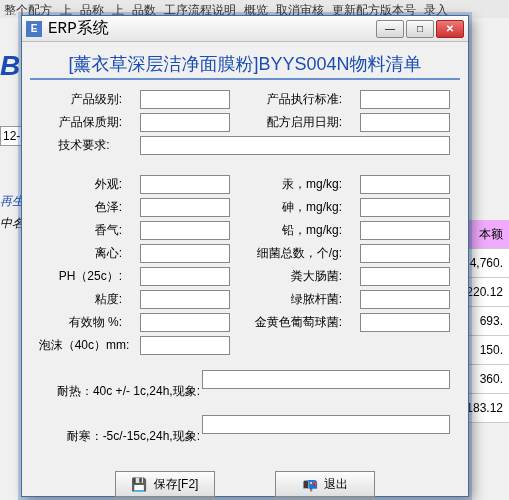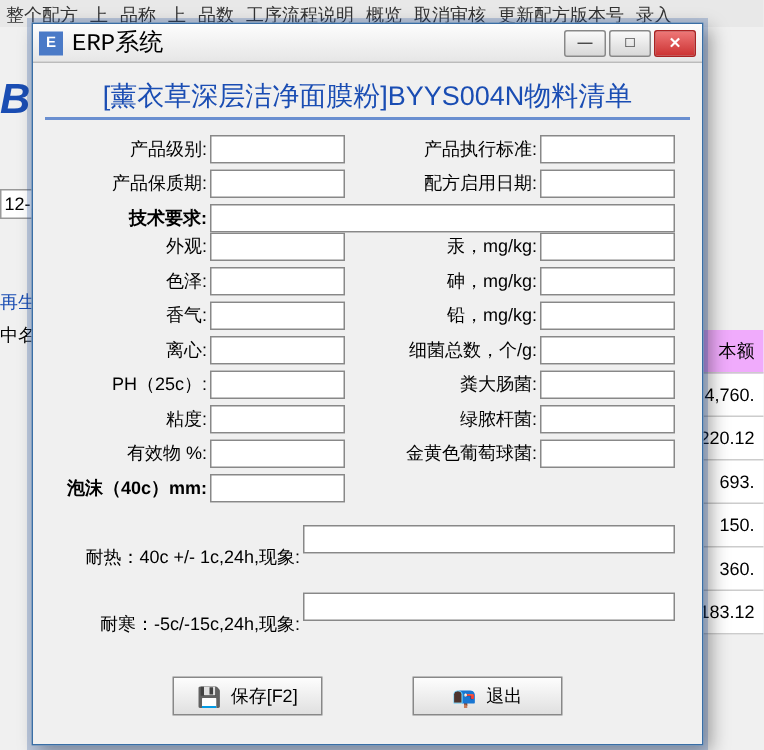--- a/index.html
+++ b/index.html
@@ -41,20 +41,21 @@
     background: #fff;
     border: 1px solid #999;
     padding: 2px 2px;
   }
   .bg-left {
     position: absolute;
     left: 0; top: 190px;
     font-size: 12px;
     line-height: 22px;
     color: #000;
+    font-style: italic;
   }
   .bg-right {
     position: absolute;
     right: 0; top: 220px;
     font-size: 12px;
     line-height: 24px;
     text-align: right;
     color: #000;
     background: #fff;
   }
@@ -120,44 +121,43 @@
   }
   .form-grid {
     display: grid;
     grid-template-columns: 110px 90px 130px 90px;
     row-gap: 4px;
     column-gap: 0;
     align-items: center;
   }
   .form-grid .lbl {
     text-align: right;
-    padding-right: 2px;
+    padding-right: 18px;
     font-size: 12px;
     color: #000;
     white-space: nowrap;
   }
   .form-grid input {
     height: 19px;
     border: 1px solid #888;
     background: #fff;
     font-size: 12px;
     padding: 0 2px;
     width: 100%;
   }
   .wide-row {
     display: grid;
     grid-template-columns: 110px 310px;
     align-items: center;
     margin-top: 4px;
   }
   .wide-row .lbl {
-    text-align: right;
+    text-align: center;
     padding-right: 2px;
     font-size: 12px;
-    font-weight: bold;
   }
   .wide-row input {
     height: 19px; border: 1px solid #888; background: #fff;
     font-size: 12px; padding: 0 2px; width: 100%;
   }
   .heat-row {
     display: grid;
     grid-template-columns: 172px 248px;
     align-items: center;
     margin-top: 4px;
@@ -239,21 +239,21 @@
       <input value="" style="">
       <div class="lbl">配方启用日期:</div>
       <input value="" style="">
     </div>
 
     <div class="wide-row">
       <div class="lbl">技术要求:</div>
       <input value="" style="">
     </div>
 
-    <div class="form-grid" style="margin-top:0">
+    <div class="form-grid" style="margin-top:20px">
       <div class="lbl">外观:</div>
       <input value="" style="">
       <div class="lbl">汞，mg/kg:</div>
       <input value="" style="">
 
       <div class="lbl">色泽:</div>
       <input value="" style="">
       <div class="lbl">砷，mg/kg:</div>
       <input value="" style="">
 

